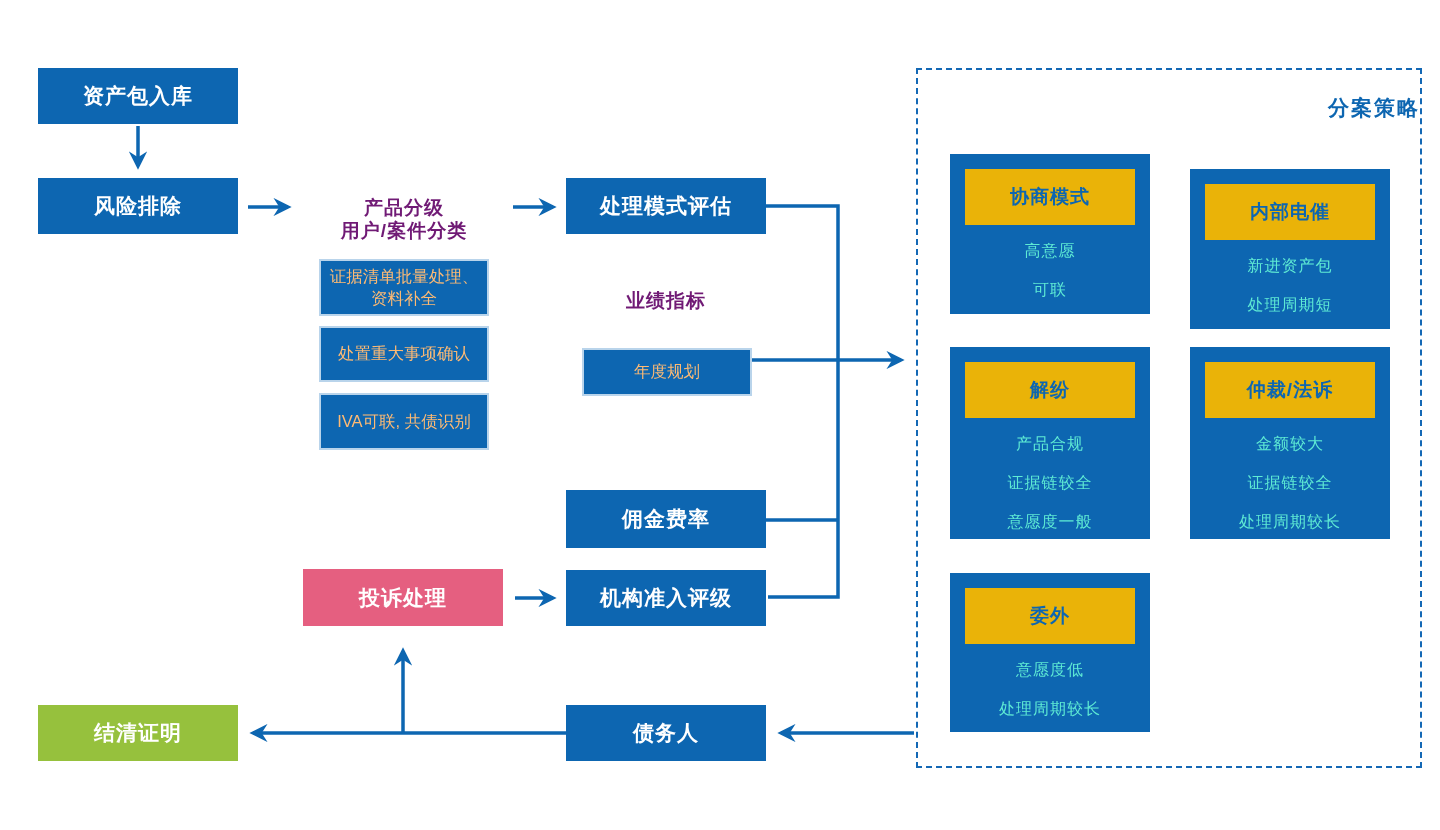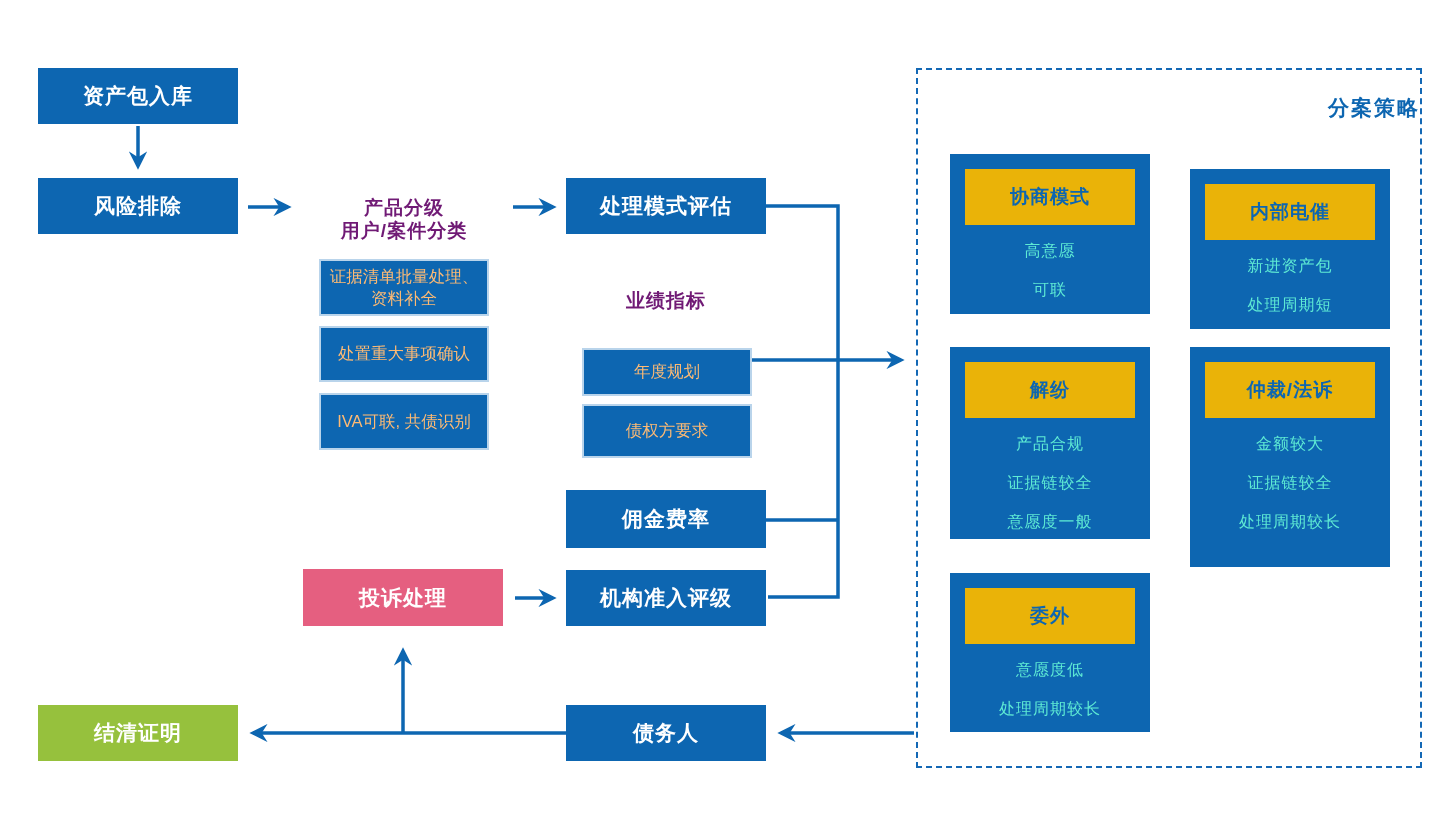--- a/index.html
+++ b/index.html
@@ -87,21 +87,20 @@
 
   <div class="box sub-box" style="left:319px; top:259px; height:57px;">证据清单批量处理、资料补全</div>
   <div class="box sub-box" style="left:319px; top:326px; height:56px;">处置重大事项确认</div>
   <div class="box sub-box" style="left:319px; top:393px; height:57px;">IVA可联, 共债识别</div>
 
   <div class="box main-box" style="left:566px; top:178px;">处理模式评估</div>
 
   <div class="blue-label" style="left:566px; top:289px; width:200px;">业绩指标</div>
 
   <div class="box sub-box" style="left:582px; top:348px; height:48px;">年度规划</div>
-  <div class="box sub-box" style="left:582px; top:404px; height:54px;">债权方要求</div>
 
   <div class="box main-box" style="left:566px; top:490px; height:58px;">佣金费率</div>
 
   <div class="box main-box" style="left:566px; top:570px;">机构准入评级</div>
 
   <div class="box main-box pink" style="left:303px; top:569px; height:57px;">投诉处理</div>
 
   <div class="box main-box green" style="left:38px; top:705px;">结清证明</div>
 
   <div class="box main-box" style="left:566px; top:705px;">债务人</div>
@@ -127,21 +126,21 @@
 
     <div class="card" style="left:32px; top:277px; height:192px;">
       <div class="card-title">解纷</div>
       <div class="card-items">
         <div class="card-item">产品合规</div>
         <div class="card-item">证据链较全</div>
         <div class="card-item">意愿度一般</div>
       </div>
     </div>
 
-    <div class="card" style="left:272px; top:277px; height:220px;">
+    <div class="card" style="left:272px; top:277px; height:192px;">
       <div class="card-title">仲裁/法诉</div>
       <div class="card-items">
         <div class="card-item">金额较大</div>
         <div class="card-item">证据链较全</div>
         <div class="card-item">处理周期较长</div>
       </div>
     </div>
 
     <div class="card" style="left:32px; top:503px; height:159px;">
       <div class="card-title">委外</div>

